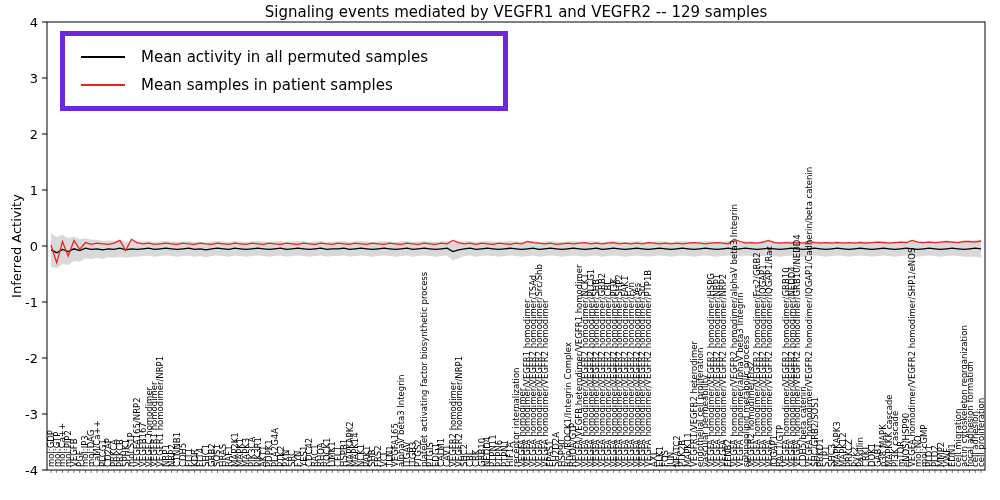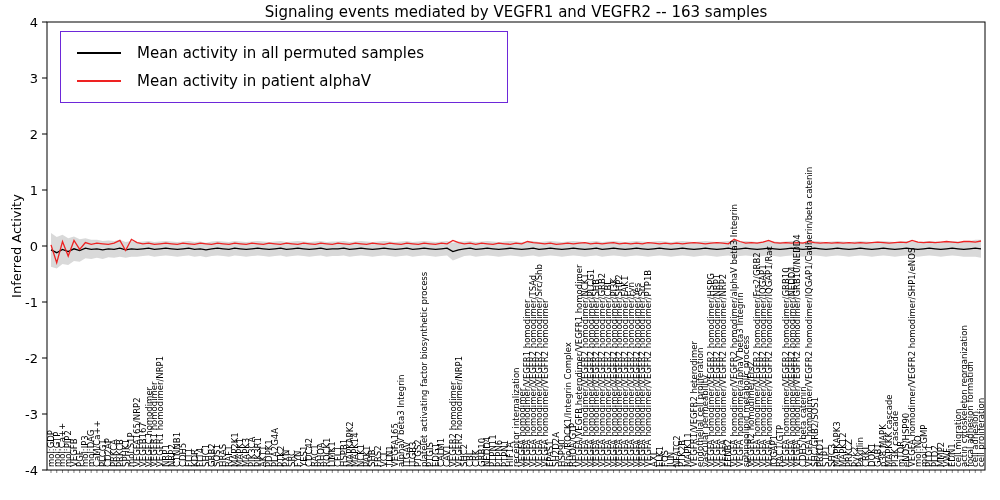--- a/index.html
+++ b/index.html
@@ -3,33 +3,33 @@
 <meta charset="utf-8">
 <style>
   html,body{margin:0;padding:0;background:#ffffff;}
   .figure{position:relative;width:1000px;height:500px;background:#ffffff;
           font-family:"DejaVu Sans","Liberation Sans",sans-serif;color:#000;overflow:hidden;}
   .chart-title{position:absolute;left:47px;top:3px;width:938px;text-align:center;
                font-size:15px;white-space:nowrap;}
   .y-axis-label{position:absolute;left:16px;top:246px;transform:translate(-50%,-50%) rotate(-90deg);
                 font-size:13px;white-space:nowrap;}
   .x-axis-label{position:absolute;left:47px;top:477px;width:938px;text-align:center;font-size:13px;}
-  .legend{position:absolute;left:60px;top:31px;width:448px;border:1px solid #6d28d9;background:#fff;
+  .legend{position:absolute;left:60px;top:31px;width:448px;border:5px solid #6d28d9;background:#fff;
           padding:7px 10px;box-sizing:border-box;z-index:5;}
   .legend-row{display:flex;align-items:center;height:28px;font-size:15px;}
   .legend-line{display:inline-block;width:44px;height:0;border-top:2px solid #000;
                margin:0 16px 0 6px;flex:none;}
   svg{position:absolute;left:0;top:0;}
 </style>
 </head>
 <body>
 
 <div class="figure">
 
-  <div class="chart-title">Signaling events mediated by VEGFR1 and VEGFR2 -- 163 samples</div>
+  <div class="chart-title">Signaling events mediated by VEGFR1 and VEGFR2 -- 129 samples</div>
 
   <div class="y-axis-label">Inferred Activity</div>
 
 
   <svg id="chart-svg" width="1000" height="500">
       <polygon points="51,233.12 56.74074074074074,237.04 62.48148148148148,234.79999999999998 68.22222222222223,238.16 73.96296296296296,236.48000000000002 79.7037037037037,239.28 85.44444444444444,238.16 91.18518518518519,239.84 96.92592592592592,239.84 102.66666666666666,240.96 108.4074074074074,240.4 114.14814814814815,240.96 119.88888888888889,239.84 125.62962962962963,242.08 131.37037037037038,240.96 137.11111111111111,242.08 142.85185185185185,241.51999999999998 148.5925925925926,240.96 154.33333333333331,242.08 160.07407407407408,241.51999999999998 165.8148148148148,240.96 171.55555555555554,241.51999999999998 177.2962962962963,242.08 183.03703703703704,241.51999999999998 188.77777777777777,240.96 194.5185185185185,242.08 200.25925925925927,241.51999999999998 206,242.64 211.74074074074073,241.51999999999998 217.4814814814815,240.96 223.22222222222223,241.51999999999998 228.96296296296296,242.08 234.7037037037037,240.96 240.44444444444446,241.51999999999998 246.1851851851852,242.08 251.92592592592592,241.51999999999998 257.66666666666663,240.96 263.4074074074074,241.51999999999998 269.14814814814815,242.08 274.8888888888889,241.51999999999998 280.6296296296296,240.96 286.3703703703704,242.08 292.1111111111111,241.51999999999998 297.85185185185185,240.96 303.5925925925926,241.51999999999998 309.3333333333333,242.08 315.0740740740741,241.51999999999998 320.81481481481484,240.96 326.55555555555554,242.08 332.2962962962963,241.51999999999998 338.037037037037,241.51999999999998 343.77777777777777,240.96 349.51851851851853,242.08 355.25925925925924,241.51999999999998 361,240.96 366.74074074074076,241.51999999999998 372.48148148148147,242.08 378.22222222222223,241.51999999999998 383.962962962963,240.96 389.7037037037037,241.51999999999998 395.44444444444446,242.08 401.18518518518516,241.51999999999998 406.9259259259259,240.96 412.6666666666667,242.08 418.4074074074074,241.51999999999998 424.14814814814815,240.96 429.8888888888889,241.51999999999998 435.6296296296296,242.08 441.3703703703704,241.51999999999998 447.1111111111111,240.96 452.85185185185185,242.64 458.5925925925926,241.51999999999998 464.3333333333333,241.51999999999998 470.0740740740741,240.96 475.81481481481484,242.08 481.55555555555554,241.51999999999998 487.2962962962963,240.96 493.037037037037,241.51999999999998 498.77777777777777,242.08 504.51851851851853,241.51999999999998 510.25925925925924,240.96 516,241.51999999999998 521.7407407407408,242.08 527.4814814814815,241.51999999999998 533.2222222222222,240.96 538.962962962963,242.08 544.7037037037037,241.51999999999998 550.4444444444445,240.96 556.1851851851852,241.51999999999998 561.9259259259259,242.08 567.6666666666666,241.51999999999998 573.4074074074074,240.96 579.1481481481482,241.51999999999998 584.8888888888889,242.08 590.6296296296297,241.51999999999998 596.3703703703703,240.96 602.1111111111111,242.08 607.8518518518518,241.51999999999998 613.5925925925926,240.96 619.3333333333334,241.51999999999998 625.074074074074,242.08 630.8148148148148,241.51999999999998 636.5555555555555,240.96 642.2962962962963,241.51999999999998 648.0370370370371,242.08 653.7777777777778,241.51999999999998 659.5185185185185,240.96 665.2592592592592,241.51999999999998 671,242.08 676.7407407407408,241.51999999999998 682.4814814814815,240.96 688.2222222222222,241.51999999999998 693.9629629629629,242.08 699.7037037037037,241.51999999999998 705.4444444444445,240.96 711.1851851851852,241.51999999999998 716.925925925926,242.08 722.6666666666666,241.51999999999998 728.4074074074074,240.96 734.1481481481482,242.08 739.8888888888889,241.51999999999998 745.6296296296297,240.96 751.3703703703703,241.51999999999998 757.1111111111111,242.08 762.8518518518518,241.51999999999998 768.5925925925926,240.96 774.3333333333334,241.51999999999998 780.074074074074,242.08 785.8148148148148,241.51999999999998 791.5555555555555,240.96 797.2962962962963,241.51999999999998 803.0370370370371,242.08 808.7777777777778,241.51999999999998 814.5185185185185,240.96 820.2592592592592,241.51999999999998 826,242.08 831.7407407407408,241.51999999999998 837.4814814814815,240.96 843.2222222222222,241.51999999999998 848.9629629629629,242.08 854.7037037037037,241.51999999999998 860.4444444444445,240.96 866.1851851851852,241.51999999999998 871.925925925926,242.08 877.6666666666666,241.51999999999998 883.4074074074074,240.96 889.1481481481482,241.51999999999998 894.8888888888889,242.08 900.6296296296297,241.51999999999998 906.3703703703703,240.96 912.1111111111111,241.51999999999998 917.8518518518518,242.08 923.5925925925926,241.51999999999998 929.3333333333334,240.96 935.074074074074,241.51999999999998 940.8148148148148,242.08 946.5555555555555,241.51999999999998 952.2962962962963,240.96 958.0370370370371,241.51999999999998 963.7777777777778,242.08 969.5185185185185,240.96 975.2592592592592,239.84 981,239.84 981,257.76 975.2592592592592,256.64 969.5185185185185,256.64 963.7777777777778,256.64 958.0370370370371,256.08 952.2962962962963,255.51999999999998 946.5555555555555,256.08 940.8148148148148,256.64 935.074074074074,256.08 929.3333333333334,255.51999999999998 923.5925925925926,256.08 917.8518518518518,256.64 912.1111111111111,256.08 906.3703703703703,255.51999999999998 900.6296296296297,256.08 894.8888888888889,256.64 889.1481481481482,256.08 883.4074074074074,255.51999999999998 877.6666666666666,256.08 871.925925925926,256.64 866.1851851851852,256.08 860.4444444444445,255.51999999999998 854.7037037037037,256.08 848.9629629629629,256.64 843.2222222222222,256.08 837.4814814814815,255.51999999999998 831.7407407407408,256.08 826,256.64 820.2592592592592,256.08 814.5185185185185,255.51999999999998 808.7777777777778,256.08 803.0370370370371,256.64 797.2962962962963,256.08 791.5555555555555,255.51999999999998 785.8148148148148,256.08 780.074074074074,256.64 774.3333333333334,256.08 768.5925925925926,255.51999999999998 762.8518518518518,256.08 757.1111111111111,256.64 751.3703703703703,256.08 745.6296296296297,255.51999999999998 739.8888888888889,256.08 734.1481481481482,256.64 728.4074074074074,255.51999999999998 722.6666666666666,256.08 716.925925925926,256.64 711.1851851851852,256.08 705.4444444444445,255.51999999999998 699.7037037037037,256.08 693.9629629629629,256.64 688.2222222222222,256.08 682.4814814814815,255.51999999999998 676.7407407407408,256.08 671,256.64 665.2592592592592,256.08 659.5185185185185,255.51999999999998 653.7777777777778,256.08 648.0370370370371,256.64 642.2962962962963,256.08 636.5555555555555,255.51999999999998 630.8148148148148,256.08 625.074074074074,256.64 619.3333333333334,256.08 613.5925925925926,255.51999999999998 607.8518518518518,256.08 602.1111111111111,256.64 596.3703703703703,255.51999999999998 590.6296296296297,256.08 584.8888888888889,256.64 579.1481481481482,256.08 573.4074074074074,255.51999999999998 567.6666666666666,256.08 561.9259259259259,256.64 556.1851851851852,256.08 550.4444444444445,255.51999999999998 544.7037037037037,256.08 538.962962962963,256.64 533.2222222222222,255.51999999999998 527.4814814814815,256.08 521.7407407407408,256.64 516,256.08 510.25925925925924,255.51999999999998 504.51851851851853,256.08 498.77777777777777,256.64 493.037037037037,256.08 487.2962962962963,255.51999999999998 481.55555555555554,256.08 475.81481481481484,256.64 470.0740740740741,255.51999999999998 464.3333333333333,256.08 458.5925925925926,258.32 452.85185185185185,260.56 447.1111111111111,255.51999999999998 441.3703703703704,256.08 435.6296296296296,256.64 429.8888888888889,256.08 424.14814814814815,255.51999999999998 418.4074074074074,256.08 412.6666666666667,256.64 406.9259259259259,255.51999999999998 401.18518518518516,256.08 395.44444444444446,256.64 389.7037037037037,256.08 383.962962962963,255.51999999999998 378.22222222222223,256.08 372.48148148148147,256.64 366.74074074074076,256.08 361,255.51999999999998 355.25925925925924,256.08 349.51851851851853,256.64 343.77777777777777,255.51999999999998 338.037037037037,256.08 332.2962962962963,256.08 326.55555555555554,256.64 320.81481481481484,255.51999999999998 315.0740740740741,256.08 309.3333333333333,256.64 303.5925925925926,256.08 297.85185185185185,255.51999999999998 292.1111111111111,256.08 286.3703703703704,256.64 280.6296296296296,255.51999999999998 274.8888888888889,256.08 269.14814814814815,256.64 263.4074074074074,256.08 257.66666666666663,255.51999999999998 251.92592592592592,256.08 246.1851851851852,256.64 240.44444444444446,256.08 234.7037037037037,255.51999999999998 228.96296296296296,256.64 223.22222222222223,256.08 217.4814814814815,255.51999999999998 211.74074074074073,256.08 206,257.20000000000005 200.25925925925927,256.08 194.5185185185185,256.64 188.77777777777777,255.51999999999998 183.03703703703704,256.08 177.2962962962963,256.64 171.55555555555554,256.08 165.8148148148148,255.51999999999998 160.07407407407408,256.08 154.33333333333331,256.64 148.5925925925926,255.51999999999998 142.85185185185185,256.08 137.11111111111111,256.64 131.37037037037038,256.64 125.62962962962963,257.76 119.88888888888889,256.64 114.14814814814815,257.76 108.4074074074074,257.20000000000005 102.66666666666666,258.88 96.92592592592592,257.76 91.18518518518519,258.88 85.44444444444444,258.32 79.7037037037037,261.68 73.96296296296296,261.12 68.22222222222223,265.03999999999996 62.48148148148148,263.92 56.74074074074074,268.40000000000003 51,266.72" fill="#d9d9d9"></polygon>
       <path d="M51.0 249.9L56.7 252.7L62.5 249.4L68.2 251.6L74.0 248.8L79.7 250.5L85.4 248.2L91.2 249.4L96.9 248.8L102.7 249.9L108.4 248.8L114.1 249.4L119.9 248.2L125.6 249.9L131.4 248.8L137.1 249.4L142.9 248.8L148.6 248.2L154.3 249.4L160.1 248.8L165.8 248.2L171.6 248.8L177.3 249.4L183.0 248.8L188.8 248.2L194.5 249.4L200.3 248.8L206.0 249.9L211.7 248.8L217.5 248.2L223.2 248.8L229.0 249.4L234.7 248.2L240.4 248.8L246.2 249.4L251.9 248.8L257.7 248.2L263.4 248.8L269.1 249.4L274.9 248.8L280.6 248.2L286.4 249.4L292.1 248.8L297.9 248.2L303.6 248.8L309.3 249.4L315.1 248.8L320.8 248.2L326.6 249.4L332.3 248.8L338.0 248.8L343.8 248.2L349.5 249.4L355.3 248.8L361.0 248.2L366.7 248.8L372.5 249.4L378.2 248.8L384.0 248.2L389.7 248.8L395.4 249.4L401.2 248.8L406.9 248.2L412.7 249.4L418.4 248.8L424.1 248.2L429.9 248.8L435.6 249.4L441.4 248.8L447.1 248.2L452.9 251.6L458.6 249.9L464.3 248.8L470.1 248.2L475.8 249.4L481.6 248.8L487.3 248.2L493.0 248.8L498.8 249.4L504.5 248.8L510.3 248.2L516.0 248.8L521.7 249.4L527.5 248.8L533.2 248.2L539.0 249.4L544.7 248.8L550.4 248.2L556.2 248.8L561.9 249.4L567.7 248.8L573.4 248.2L579.1 248.8L584.9 249.4L590.6 248.8L596.4 248.2L602.1 249.4L607.9 248.8L613.6 248.2L619.3 248.8L625.1 249.4L630.8 248.8L636.6 248.2L642.3 248.8L648.0 249.4L653.8 248.8L659.5 248.2L665.3 248.8L671.0 249.4L676.7 248.8L682.5 248.2L688.2 248.8L694.0 249.4L699.7 248.8L705.4 248.2L711.2 248.8L716.9 249.4L722.7 248.8L728.4 248.2L734.1 249.4L739.9 248.8L745.6 248.2L751.4 248.8L757.1 249.4L762.9 248.8L768.6 248.2L774.3 248.8L780.1 249.4L785.8 248.8L791.6 248.2L797.3 248.8L803.0 249.4L808.8 248.8L814.5 248.2L820.3 248.8L826.0 249.4L831.7 248.8L837.5 248.2L843.2 248.8L849.0 249.4L854.7 248.8L860.4 248.2L866.2 248.8L871.9 249.4L877.7 248.8L883.4 248.2L889.1 248.8L894.9 249.4L900.6 248.8L906.4 248.2L912.1 248.8L917.9 249.4L923.6 248.8L929.3 248.2L935.1 248.8L940.8 249.4L946.6 248.8L952.3 248.2L958.0 248.8L963.8 249.4L969.5 248.8L975.3 248.2L981.0 248.8" fill="none" stroke="#000000" stroke-width="1.3"></path>
       <path d="M51.0 244.9L56.7 262.8L62.5 241.5L68.2 256.1L74.0 240.4L79.7 249.4L85.4 242.6L91.2 244.3L96.9 243.2L102.7 243.8L108.4 244.3L114.1 243.2L119.9 240.4L125.6 250.5L131.4 239.3L137.1 242.6L142.9 243.8L148.6 243.2L154.3 244.3L160.1 243.8L165.8 243.2L171.6 243.8L177.3 244.3L183.0 243.2L188.8 243.8L194.5 244.3L200.3 243.2L206.0 243.8L211.7 244.3L217.5 243.2L223.2 243.8L229.0 244.3L234.7 243.2L240.4 243.8L246.2 244.3L251.9 243.2L257.7 243.8L263.4 244.3L269.1 243.2L274.9 243.8L280.6 244.3L286.4 243.2L292.1 243.8L297.9 244.3L303.6 243.2L309.3 243.8L315.1 244.3L320.8 243.2L326.6 243.8L332.3 244.3L338.0 243.2L343.8 243.8L349.5 244.3L355.3 243.2L361.0 243.8L366.7 244.3L372.5 243.2L378.2 243.8L384.0 244.3L389.7 243.2L395.4 243.8L401.2 244.3L406.9 243.2L412.7 243.8L418.4 244.3L424.1 243.2L429.9 243.8L435.6 244.3L441.4 243.2L447.1 243.8L452.9 240.4L458.6 242.6L464.3 243.8L470.1 243.2L475.8 244.3L481.6 243.2L487.3 243.8L493.0 244.3L498.8 243.2L504.5 243.8L510.3 244.3L516.0 243.2L521.7 243.8L527.5 241.5L533.2 242.6L539.0 243.2L544.7 243.8L550.4 243.2L556.2 244.3L561.9 243.8L567.7 243.2L573.4 243.8L579.1 243.2L584.9 242.6L590.6 243.8L596.4 243.2L602.1 243.8L607.9 243.2L613.6 242.6L619.3 243.8L625.1 243.2L630.8 243.8L636.6 243.2L642.3 243.8L648.0 242.6L653.8 243.2L659.5 243.8L665.3 243.2L671.0 243.8L676.7 243.2L682.5 243.8L688.2 243.2L694.0 242.6L699.7 243.2L705.4 243.8L711.2 243.2L716.9 242.6L722.7 243.2L728.4 243.8L734.1 239.3L739.9 241.5L745.6 243.2L751.4 242.6L757.1 243.2L762.9 242.1L768.6 240.4L774.3 242.6L780.1 243.2L785.8 242.6L791.6 243.2L797.3 242.6L803.0 243.2L808.8 241.5L814.5 242.6L820.3 243.2L826.0 242.6L831.7 243.2L837.5 242.6L843.2 243.2L849.0 242.6L854.7 243.2L860.4 242.6L866.2 243.2L871.9 242.6L877.7 242.1L883.4 242.6L889.1 243.2L894.9 242.6L900.6 242.1L906.4 242.6L912.1 240.4L917.9 242.1L923.6 242.6L929.3 242.1L935.1 242.6L940.8 242.1L946.6 241.5L952.3 242.1L958.0 242.6L963.8 241.5L969.5 241.5L975.3 242.1L981.0 241.0" fill="none" stroke="#ee2222" stroke-width="1.3"></path>
       <rect x="47" y="22" width="938" height="448" fill="none" stroke="#000" stroke-width="1"></rect>
       <line x1="42" y1="470" x2="47" y2="470" stroke="#000"></line>
@@ -378,17 +378,17 @@
       <text x="984" y="467" font-size="8.5" fill="#000" transform="rotate(-90 984 467)">cell proliferation</text>
     </svg>
 
   <div class="legend">
     <div class="legend-row">
       <span class="legend-line" style="border-top-color: rgb(0, 0, 0);"></span>
       <span>Mean activity in all permuted samples</span>
     </div>
     <div class="legend-row">
       <span class="legend-line" style="border-top-color: rgb(238, 34, 34);"></span>
-      <span>Mean activity in patient alphaV</span>
+      <span>Mean samples in patient samples</span>
     </div>
   </div>
 
 </div>
 
 </body></html>

